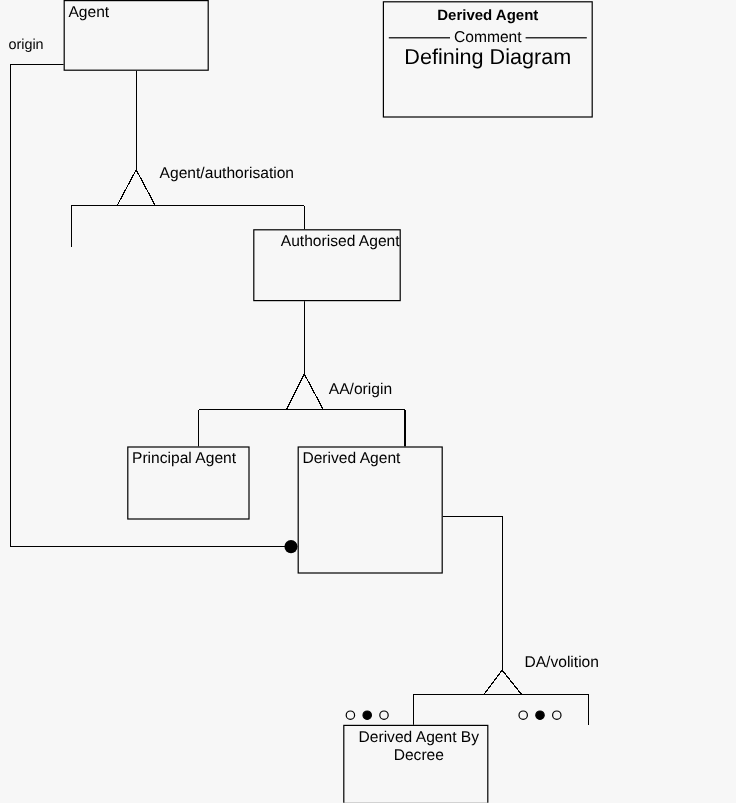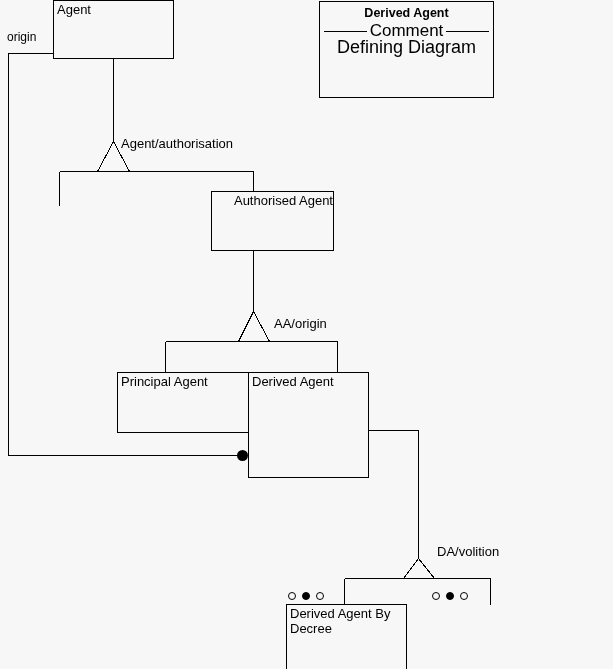--- a/index.html
+++ b/index.html
@@ -78,21 +78,21 @@
     margin: 3px 4px 0 4px;
   }
   .comment-rule .rule {
     flex: 1 1 auto;
     height: 1px;
     background: #000;
   }
   .comment-rule .rule-text {
     flex: 0 0 auto;
     padding: 0 3px;
-    font-size: 17px;
+    font-size: 13px;
     line-height: 14px;
     color: #000;
   }
   #title-block .c-body {
     font-size: 18px;
     line-height: 16px;
     color: #000;
     padding-top: 1px;
   }
   
@@ -156,50 +156,50 @@
   </svg>
 
   <div class="cls-box" style="left:53px; top:0px; width:121px; height:59px;">
     <div class="cls-name">Agent</div>
   </div>
 
   <div class="cls-box" style="left:211px; top:191px; width:123px; height:60px;text-align:right;">
     <div class="cls-name">Authorised Agent</div>
   </div>
 
-  <div class="cls-box" style="left:117px; top:372px; width:140px; height:61px;">
+  <div class="cls-box" style="left:106px; top:372px; width:102px; height:61px;">
     <div class="cls-name">Principal Agent</div>
   </div>
 
   <div class="cls-box" style="left:248px; top:372px; width:121px; height:106px;">
     <div class="cls-name">Derived Agent</div>
   </div>
 
-  <div class="cls-box" style="left:286px; top:604px; width:121px; height:66px;">
+  <div class="cls-box" style="left:286px; top:604px; width:121px; height:66px;text-align:center;">
     <div class="cls-name">Derived Agent By Decree</div>
   </div>
 
 
   <div class="agg-dot" style="left:237px; top:450px;"></div>
 
   <div class="dot-group" style="left:288px; top:592px;">
     <span class="dot"></span>
     <span class="dot filled"></span>
     <span class="dot"></span>
   </div>
 
   <div class="dot-group" style="left:432px; top:592px;">
     <span class="dot"></span>
     <span class="dot filled"></span>
     <span class="dot"></span>
   </div>
 
   <div class="role-label" style="left:7px; top:30px;">origin</div>
 
-  <div class="edge-label" style="left:121px; top:136px;">Agent/authorisation</div>
+  <div class="edge-label" style="left:133px; top:136px;">Agent/authorisation</div>
 
   <div class="edge-label" style="left:274px; top:316px;">AA/origin</div>
 
   <div class="edge-label" style="left:437px; top:544px;">DA/volition</div>
 
   <div id="title-block">
     <div class="t-line first">Derived Agent</div>
     <div class="comment-rule">
       <span class="rule"></span>
       <span class="rule-text">Comment</span>

